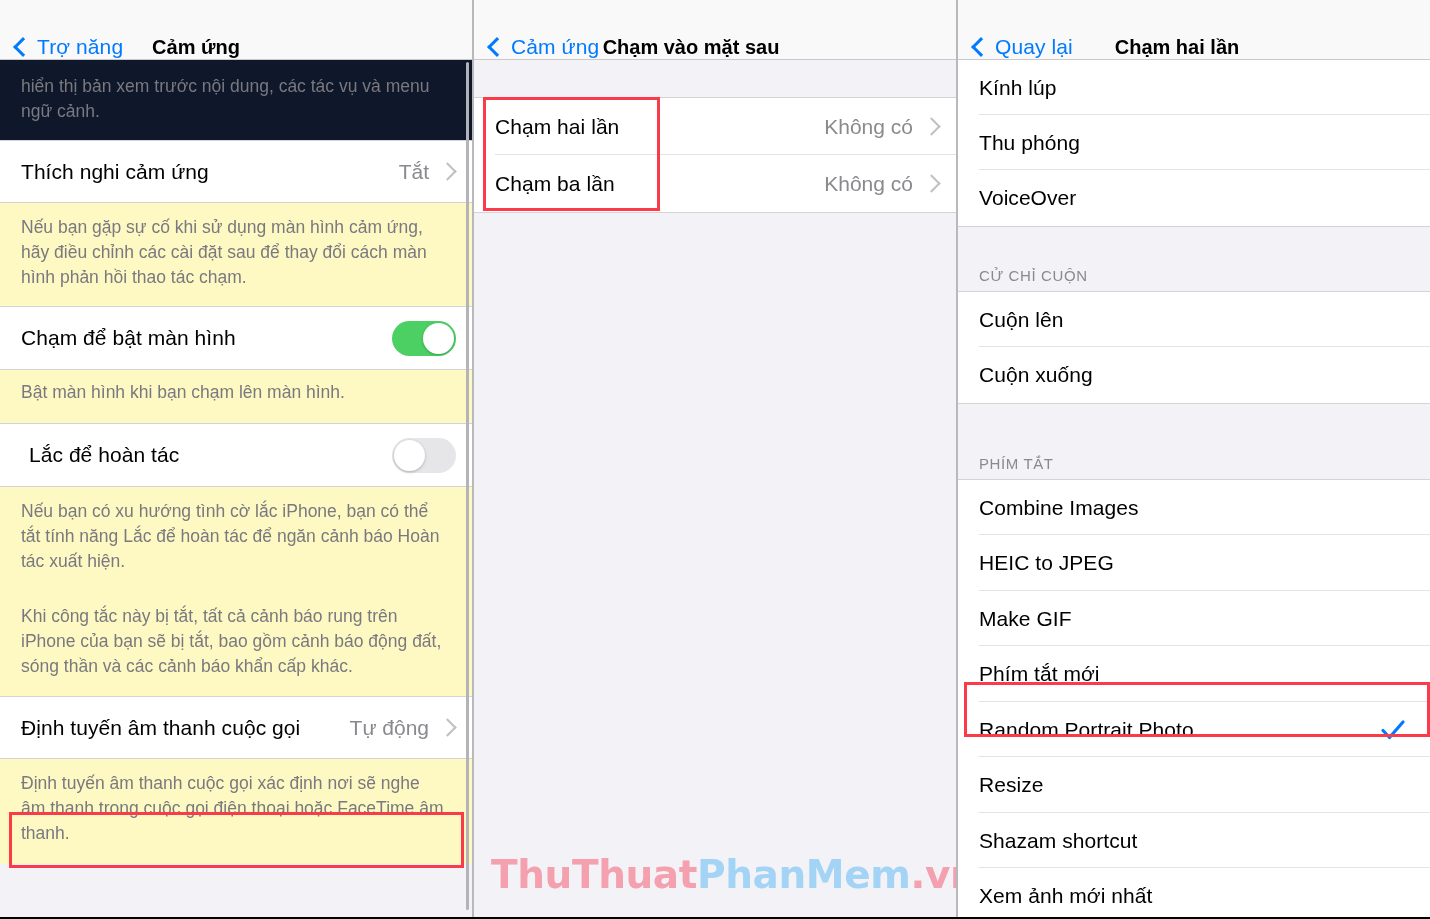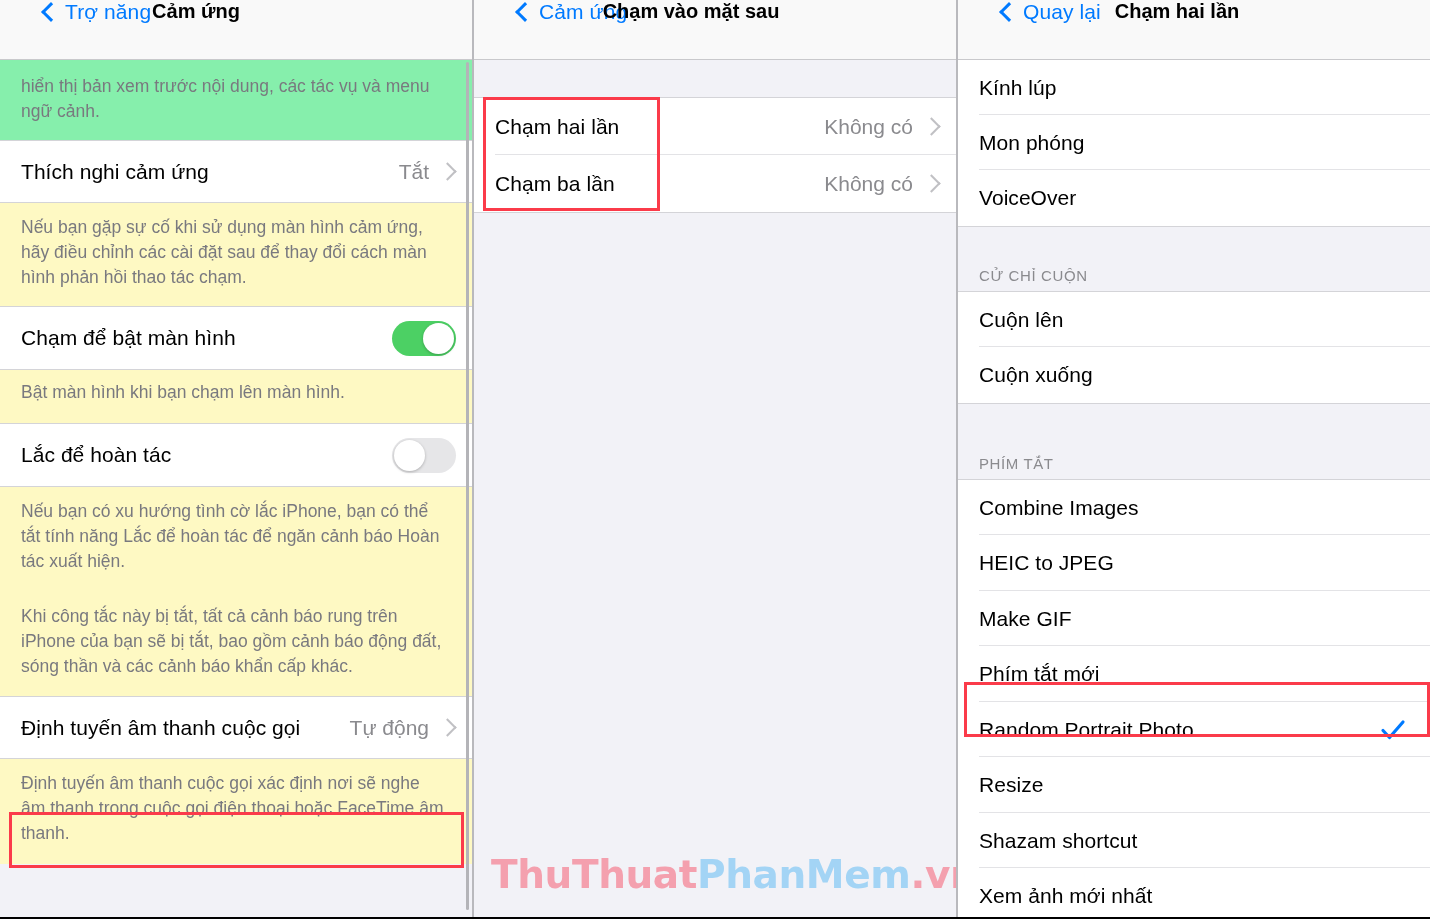--- a/index.html
+++ b/index.html
@@ -34,22 +34,21 @@
   .panel-mid    { width: 482px; border-left: 2px solid #b9b9bd; }
   .panel-right  { width: 474px; border-left: 2px solid #b9b9bd; }
 
   
   .navbar {
     position: relative;
     height: 59px;
     background: #f9f9f9;
     border-bottom: 1px solid #c9c9cc;
     display: flex;
-    align-items: flex-start;
-    padding-left: 28px;
+    align-items: flex-end;
   }
   .nav-back {
     display: flex;
     align-items: center;
     gap: 7px;
     padding-left: 16px;
     color: #007aff;
     font-size: 21px;
     letter-spacing: 0.1px;
     white-space: nowrap;
@@ -136,21 +135,21 @@
   .note {
     background: #fef9c3;
     padding: 12px 26px 16px 21px;
     font-size: 17.5px;
     line-height: 25px;
     color: #79797f;
     box-sizing: border-box;
   }
   .note.tight { padding-top: 10px; padding-bottom: 14px; }
   .note-clip {
-    background: #86efac;
+    background: #0f172a;
     padding: 0 8px 16px 21px;
     font-size: 17.5px;
     line-height: 25px;
     color: #79797f;
     box-sizing: border-box;
   }
   .spacer { background: #f2f2f7; }
 
   .section-header {
     background: #f2f2f7;
@@ -264,21 +263,21 @@
         <div class="row" style="min-height:62px;">
           <span class="row-label">Chạm để bật màn hình</span>
           <span class="toggle on">
               <span class="knob"></span>
             </span>
         </div>
       </div>
       <div class="note tight" style="padding-bottom:18px;">Bật màn hình khi bạn chạm lên màn hình.</div>
 
       <div class="group group-top-border group-bot-border">
-        <div class="row" style="min-height:62px;">
+        <div class="row" style="min-height:62px;margin-left:8px;">
           <span class="row-label">Lắc để hoàn tác</span>
           <span class="toggle off">
               <span class="knob"></span>
             </span>
         </div>
       </div>
       <div class="note" style="padding-bottom:18px;">Nếu bạn có xu hướng tình cờ lắc iPhone, bạn có thể tắt tính năng Lắc để hoàn tác để ngăn cảnh báo Hoàn tác xuất hiện.</div>
 
       <div class="note" style="padding-bottom:17px;">Khi công tắc này bị tắt, tất cả cảnh báo rung trên iPhone của bạn sẽ bị tắt, bao gồm cảnh báo động đất, sóng thần và các cảnh báo khẩn cấp khác.</div>
 
@@ -342,21 +341,21 @@
       <div class="nav-title shift-left3">Chạm hai lần</div>
     </div>
 
     <div class="scroll-body">
 
       <div class="group group-bot-border">
         <div class="row row-sep" style="min-height:55px;">
           <span class="row-label">Kính lúp</span>
         </div>
         <div class="row row-sep" style="min-height:55px;">
-          <span class="row-label">Mon phóng</span>
+          <span class="row-label">Thu phóng</span>
         </div>
         <div class="row" style="min-height:56px;">
           <span class="row-label">VoiceOver</span>
         </div>
       </div>
 
       <div class="section-header">CỬ CHỈ CUỘN</div>
 
       <div class="group group-top-border group-bot-border">
         <div class="row row-sep" style="min-height:55px;">

